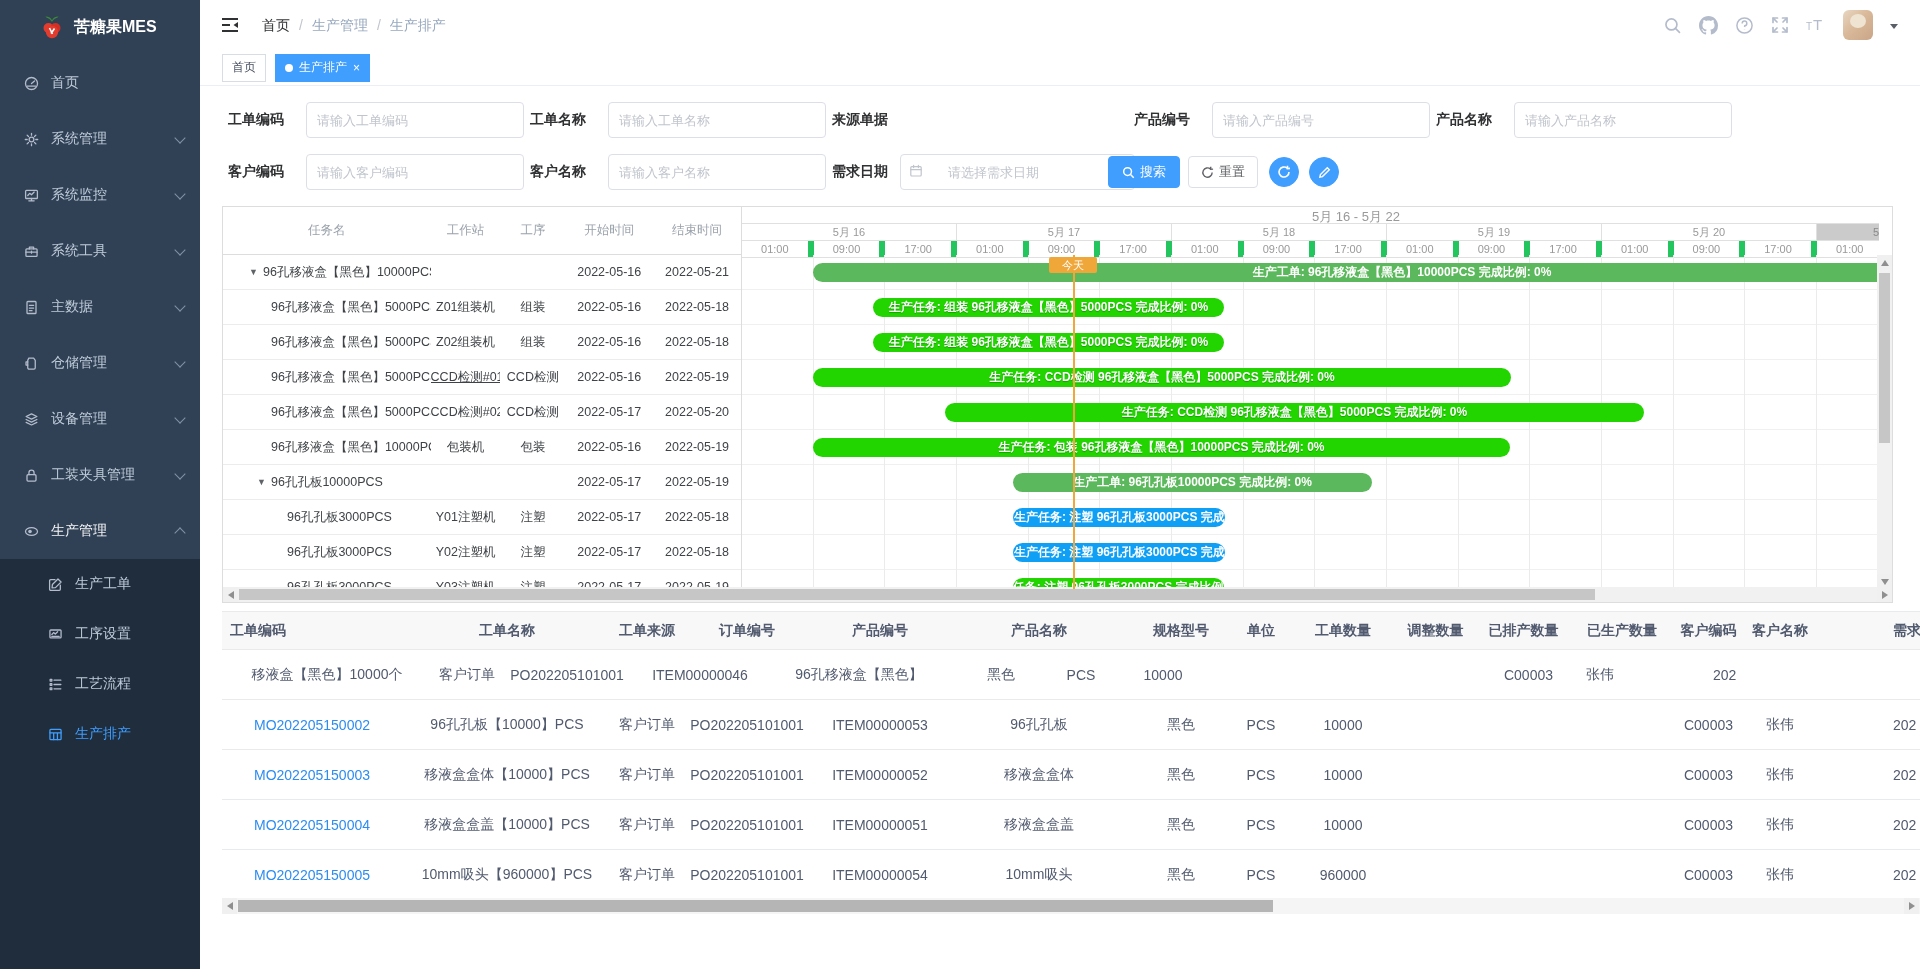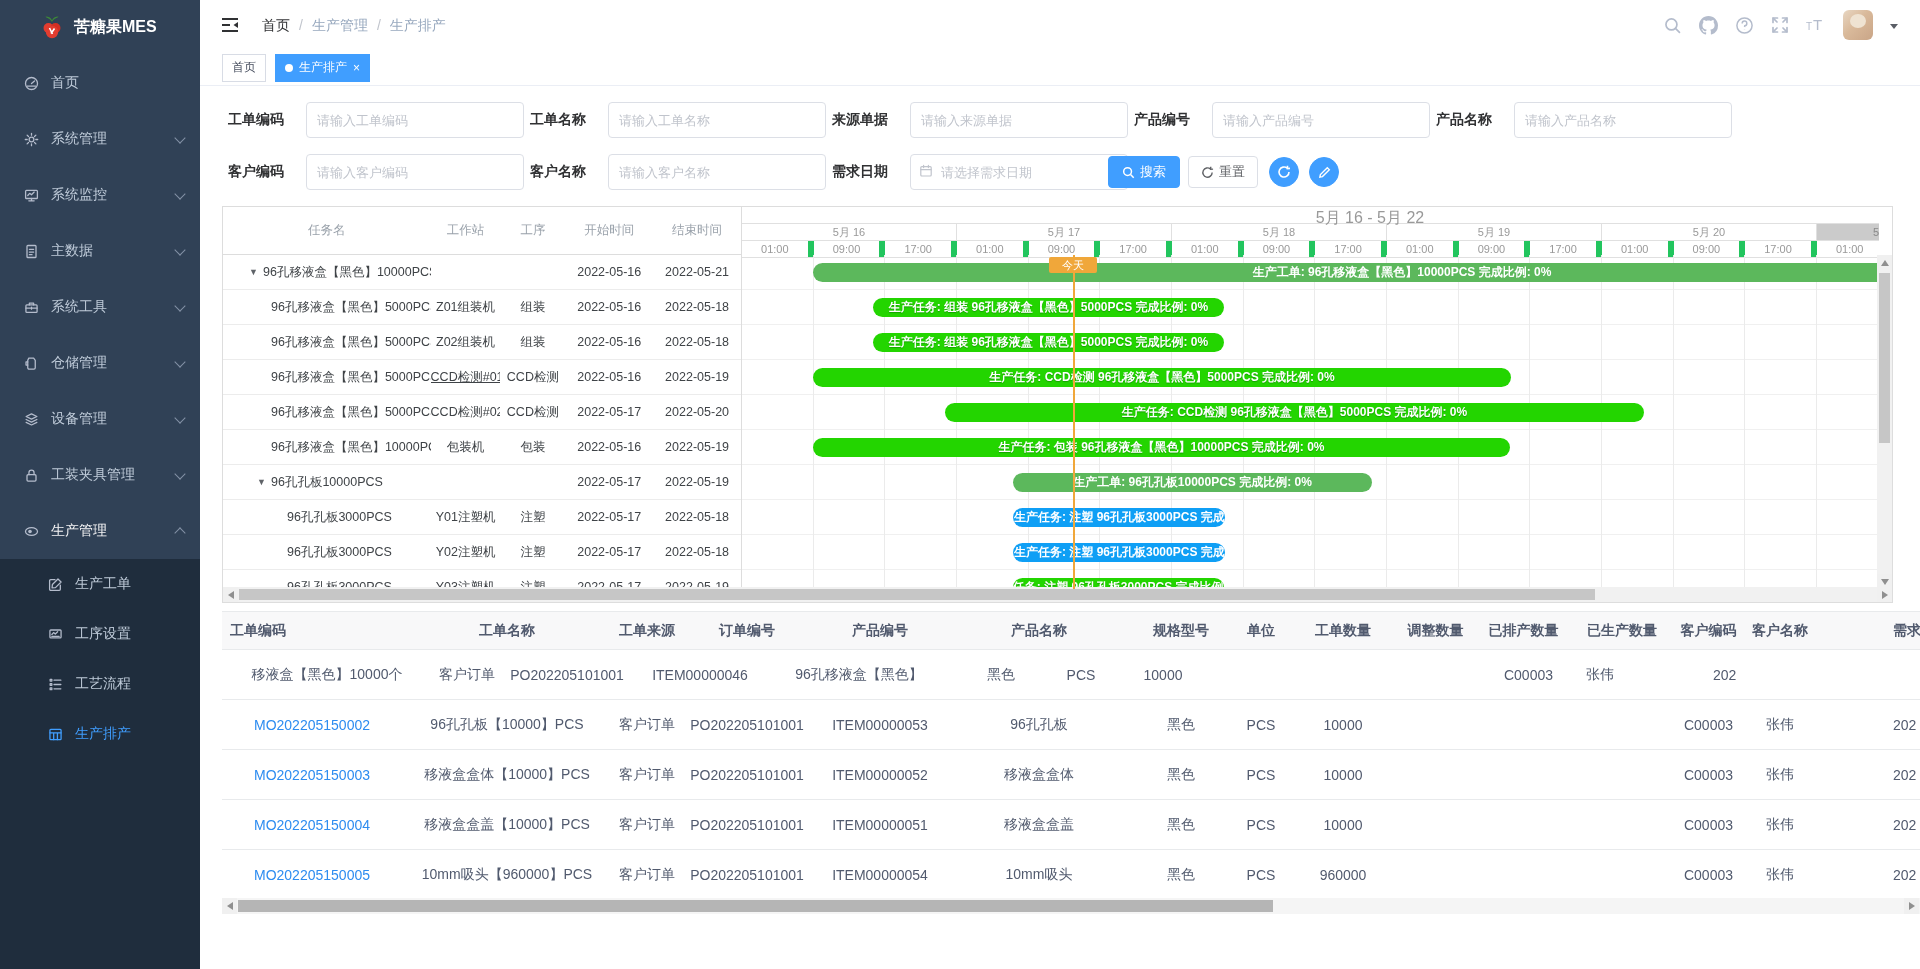--- a/index.html
+++ b/index.html
@@ -40,39 +40,39 @@
   .tag .dot{width:8px;height:8px;border-radius:50%;background:#fff;display:inline-block;}
   .tag .x{font-size:12px;line-height:1;cursor:pointer;}
   
   .f-row{position:absolute;left:228px;display:flex;}
   .f-field{display:flex;align-items:center;width:302px;}
   .f-label{width:66px;font-size:14px;font-weight:700;color:#303133;white-space:nowrap;}
   .inp{width:196px;height:34px;border:1px solid #dcdfe6;border-radius:4px;font-size:13px;color:#606266;padding:0 10px;outline:none;box-sizing:content-box;margin-left:12px;font-family:inherit;}
   .inp::placeholder{color:#c0c4cc;}
   .date-wrap{position:relative;margin-left:12px;}
   .date-wrap .ico{position:absolute;left:9px;top:10px;color:#c0c4cc;}
-  .date-wrap .inp{margin-left:0;padding-left:30px;width:176px;}
+  .date-wrap .inp{margin-left:0;padding-left:47px;width:176px;}
   .btn{position:absolute;height:32px;border-radius:4px;font-size:13px;display:flex;align-items:center;justify-content:center;gap:5px;cursor:pointer;box-sizing:border-box;}
   .btn-primary{background:var(--primary);color:#fff;border:1px solid var(--primary);}
   .btn-plain{background:#fff;color:#606266;border:1px solid #dcdfe6;}
   .btn-round{border-radius:50%;width:30px;height:30px;background:var(--primary);color:#fff;border:1px solid var(--primary);}
   
   #gantt{position:absolute;left:222px;top:206px;width:1671px;height:397px;border:1px solid #ddd;box-sizing:border-box;background:#fff;}
   #g-lpanel{position:absolute;left:0;top:0;width:519px;height:382px;border-right:1px solid #ddd;box-sizing:border-box;}
   #g-lhead{height:48px;border-bottom:1px solid #ddd;display:flex;align-items:center;box-sizing:border-box;}
   #g-lhead .g-hcell{font-size:12.5px;color:#9aa2ab;text-align:center;}
   #g-lrows{height:334px;overflow:hidden;}
   .g-lrow{height:35px;display:flex;align-items:center;border-bottom:1px solid #ececec;box-sizing:border-box;cursor:pointer;}
   .g-cell{font-size:12.5px;color:#3f4347;text-align:center;white-space:nowrap;overflow:hidden;}
   .g-name{position:relative;text-align:left;}
   .g-caret{position:absolute;top:50%;transform:translateY(-50%);font-size:9px;color:#5f6langular368;color:#5f6368;}
   
   #g-tl{position:absolute;left:519px;top:0;width:1137px;height:382px;overflow:hidden;}
   #g-ghead{height:16px;border-bottom:1px solid #e0e0e0;position:relative;}
-  #g-ghead span{position:absolute;left:628px;transform:translateX(-50%);font-size:16px;color:#999;top:1px;white-space:nowrap;}
+  #g-ghead span{position:absolute;left:614px;transform:translateX(-50%);font-size:13px;color:#999;top:1px;white-space:nowrap;}
   #g-days{height:16px;display:flex;border-bottom:1px solid #e0e0e0;}
   .g-day{width:215px;box-sizing:border-box;border-right:1px solid #e0e0e0;font-size:11px;color:#999;display:flex;align-items:center;justify-content:center;flex:none;}
   .g-day.gray{background:#cbcbcb;color:#8a8a8a;justify-content:flex-start;padding-left:56px;overflow:hidden;}
   #g-hours{height:16px;display:flex;border-bottom:1px solid #e0e0e0;}
   .g-hour{width:71.67px;box-sizing:border-box;border-right:6px solid #22c55e;font-size:11px;color:#999;display:flex;align-items:center;justify-content:center;flex:none;}
   #g-body{position:absolute;left:0;top:48px;width:1137px;height:334px;overflow:hidden;
     background-image:repeating-linear-gradient(to right,transparent 0,transparent 70.67px,#ebebeb 70.67px,#ebebeb 71.67px),
                      repeating-linear-gradient(to bottom,transparent 0,transparent 34px,#f0f0f0 34px,#f0f0f0 35px);}
   .g-bar{position:absolute;height:19px;border-radius:9.5px;color:#fff;font-size:12px;font-weight:700;display:flex;align-items:center;justify-content:center;white-space:nowrap;overflow:hidden;cursor:pointer;}
   .b-order{background:var(--bar-order);}
@@ -146,35 +146,35 @@
               <path d="M3.5 7 L5.3 5 L7 6.3 L9.5 3.8"></path>
               <path d="M7 9.8 V12 M4.5 12 H9.5"></path>
             </svg>
           </span>
           <span class="mlabel">系统监控</span>
           <span class="chev down"></span>
         </div>
         <div class="mi">
           <span class="ico">
             <svg width="15" height="15" viewBox="0 0 14 14" fill="none" stroke="currentColor" stroke-width="1.2" stroke-linecap="round" stroke-linejoin="round">
+              <rect x="1.8" y="4.6" width="10.4" height="7" rx="0.8"></rect>
+              <path d="M5 4.6 V3 H9 V4.6 M1.8 7.6 H12.2 M7 6.6 V8.6"></path>
+            </svg>
+          </span>
+          <span class="mlabel">系统工具</span>
+          <span class="chev down"></span>
+        </div>
+        <div class="mi">
+          <span class="ico">
+            <svg width="15" height="15" viewBox="0 0 14 14" fill="none" stroke="currentColor" stroke-width="1.2" stroke-linecap="round" stroke-linejoin="round">
               <rect x="2.8" y="1.4" width="8.4" height="11.2" rx="0.8"></rect>
               <path d="M5 5 H9 M5 7.5 H9 M5 10 H7.5"></path>
             </svg>
           </span>
           <span class="mlabel">主数据</span>
-          <span class="chev down"></span>
-        </div>
-        <div class="mi">
-          <span class="ico">
-            <svg width="15" height="15" viewBox="0 0 14 14" fill="none" stroke="currentColor" stroke-width="1.2" stroke-linecap="round" stroke-linejoin="round">
-              <rect x="1.8" y="4.6" width="10.4" height="7" rx="0.8"></rect>
-              <path d="M5 4.6 V3 H9 V4.6 M1.8 7.6 H12.2 M7 6.6 V8.6"></path>
-            </svg>
-          </span>
-          <span class="mlabel">系统工具</span>
           <span class="chev down"></span>
         </div>
         <div class="mi">
           <span class="ico">
             <svg width="15" height="15" viewBox="0 0 14 14" fill="none" stroke="currentColor" stroke-width="1.2" stroke-linecap="round" stroke-linejoin="round">
               <path d="M4.5 2 H9 L10.5 4 V11 A1.2 1.2 0 0 1 9.3 12.2 H4.7 A1.2 1.2 0 0 1 3.5 11 V4 Z"></path>
               <path d="M3.5 5.5 H1.9 V8.5 H3.5"></path>
             </svg>
           </span>
           <span class="mlabel">仓储管理</span>
@@ -328,21 +328,20 @@
       <div class="f-field">
         <span class="f-label">工单编码</span>
         <input class="inp" placeholder="请输入工单编码" style="">
       </div>
       <div class="f-field">
         <span class="f-label">工单名称</span>
         <input class="inp" placeholder="请输入工单名称" style="">
       </div>
       <div class="f-field">
         <span class="f-label">来源单据</span>
-        <input class="inp" placeholder="请输入来源单据" style="">
       </div>
       <div class="f-field">
         <span class="f-label">产品编号</span>
         <input class="inp" placeholder="请输入产品编号" style="">
       </div>
       <div class="f-field">
         <span class="f-label">产品名称</span>
         <input class="inp" placeholder="请输入产品名称" style="">
       </div>
     </div>

